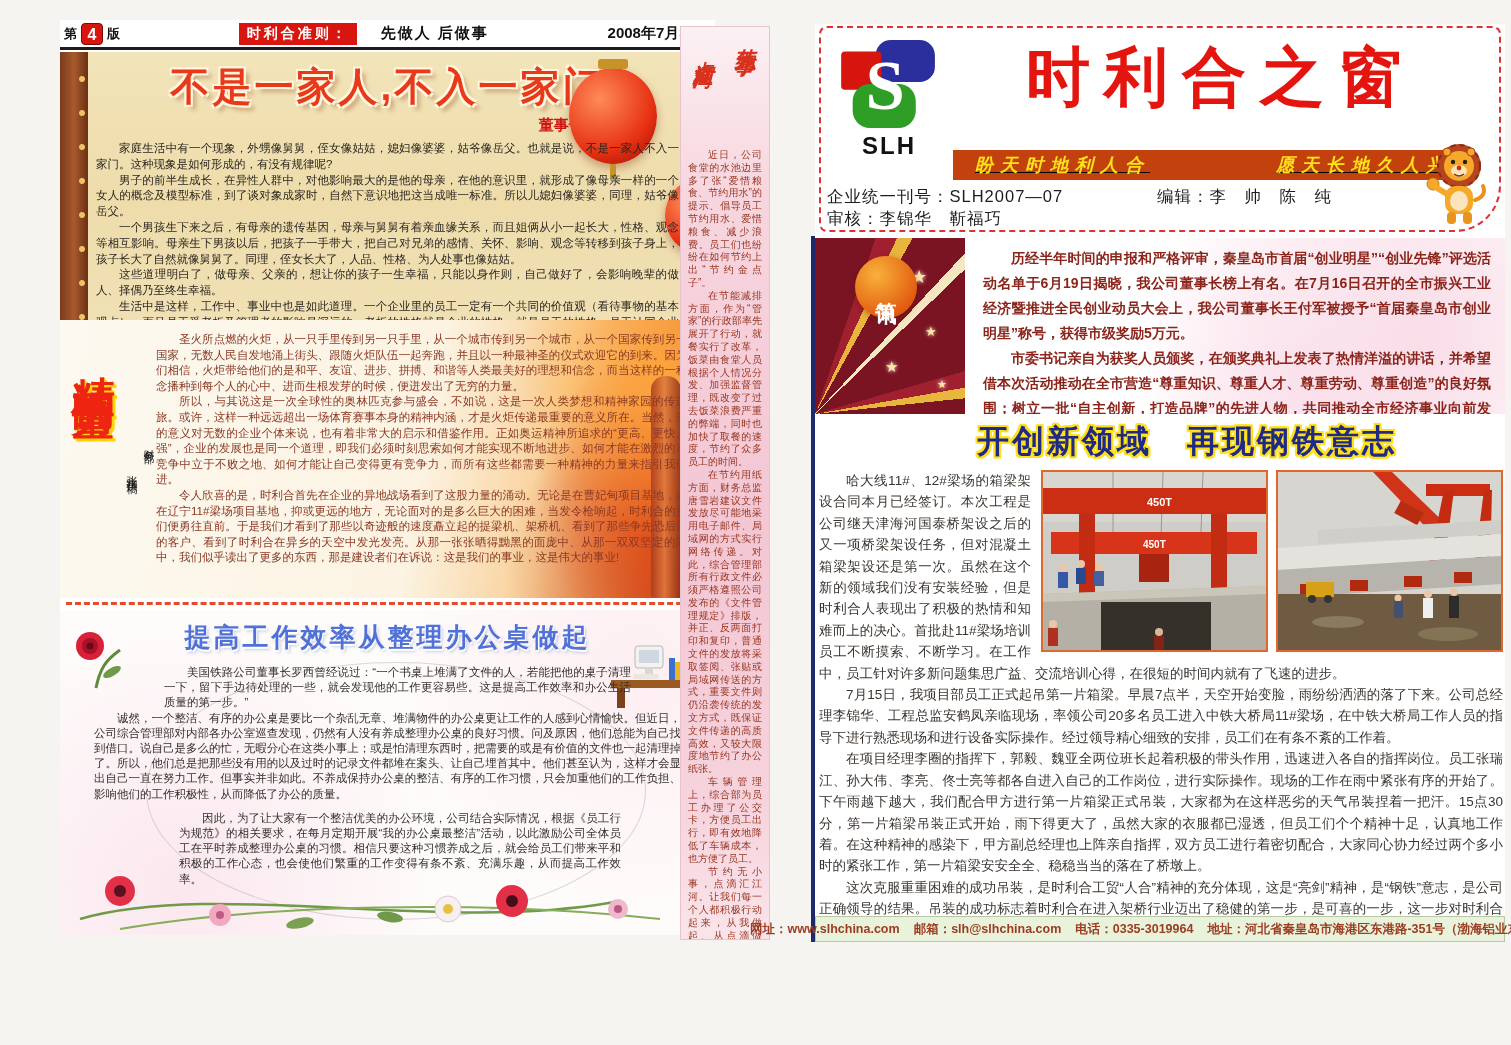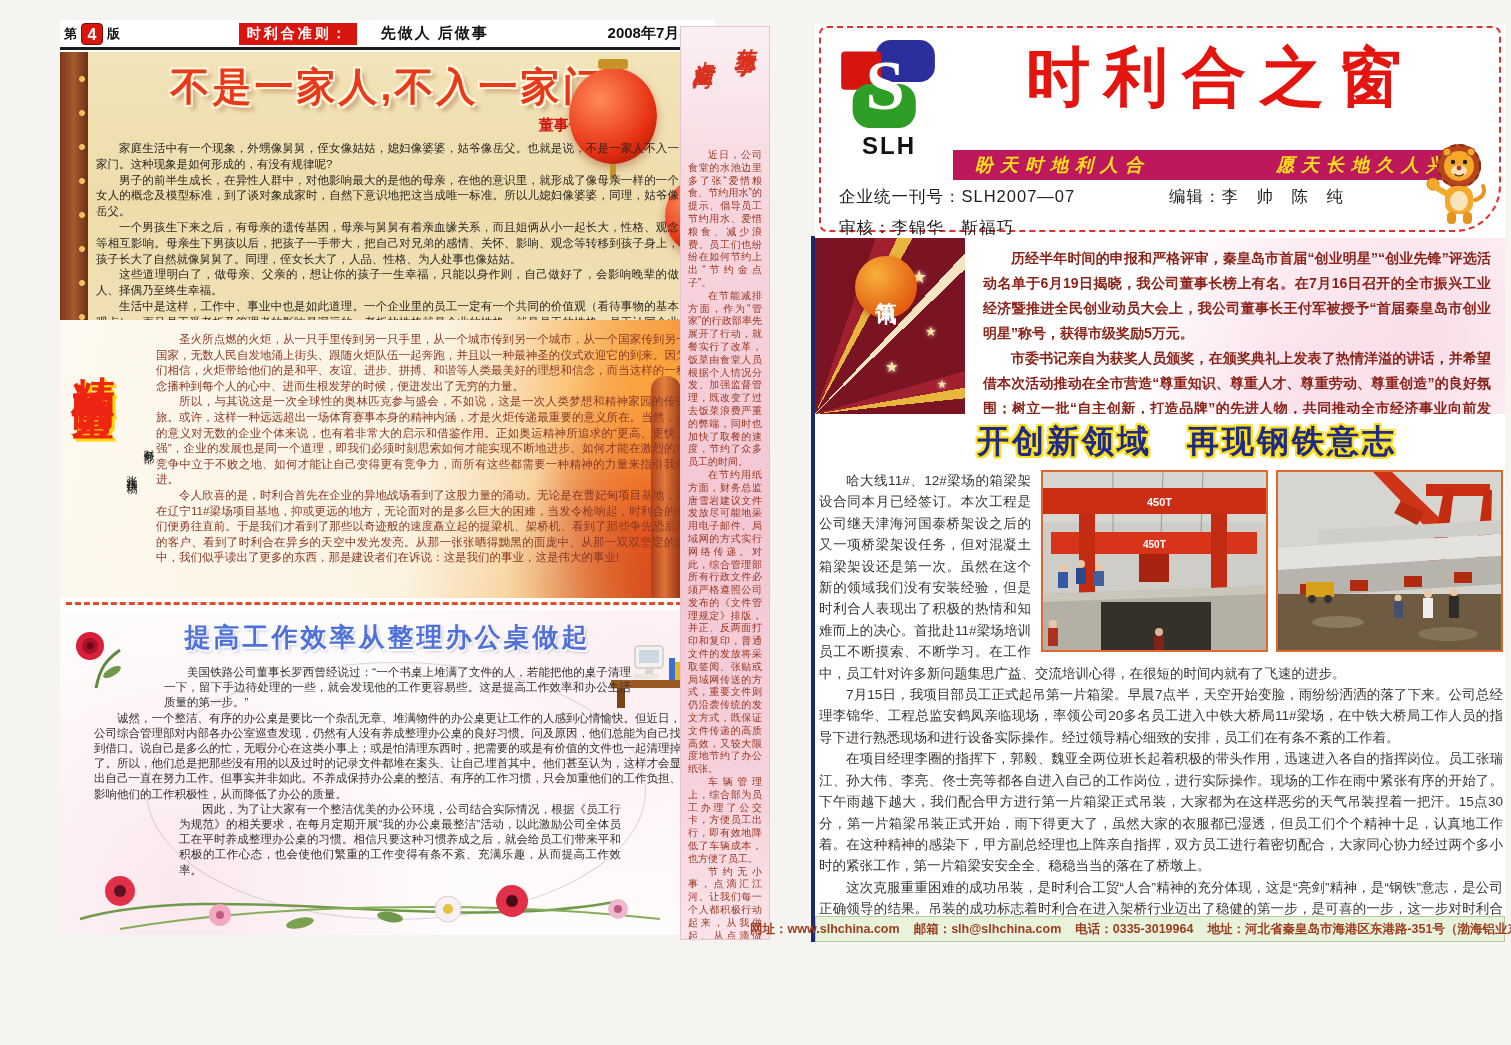--- a/index.html
+++ b/index.html
@@ -50,42 +50,42 @@
   .divider-dashed { position:absolute; left:6px; right:6px; top:582px; border-top:3px dashed #e64a28; }
 
   .article3 { position:absolute; left:0; top:590px; width:100%; height:325px; overflow:hidden;
     background:radial-gradient(circle at 18% 85%,#fbe7ee 0%,rgba(251,231,238,0) 45%),radial-gradient(circle at 88% 20%,#fdeef2 0%,rgba(253,238,242,0) 40%),#fefcfb; }
   .big-circle { position:absolute; left:86px; top:52px; width:500px; height:258px; border:1px solid rgba(190,180,195,.55); border-radius:50%; }
   .a3-title { position:relative; margin-top:10px; text-align:center; font-size:26px; font-weight:900; letter-spacing:3px; color:#4f71d8; text-shadow:1px 2px 0 #ffffff,2px 3px 3px rgba(60,80,160,.3); }
   .a3-body { position:relative; margin:10px 24px 0 24px; }
   .a3-body p { font-size:11.5px; line-height:15.2px; text-indent:2em; text-align:justify; color:#33302c; }
   .a3-body p:nth-child(1) { margin:0 60px 0 80px; }
   .a3-body p:nth-child(2) { margin:0 10px; }
-  .a3-body p:nth-child(3) { margin:0 70px 0 95px; }
+  .a3-body p:nth-child(3) { margin:9px 70px 0 95px; }
   .deco-svg { position:absolute; }
 
   
   .mid-strip { position:absolute; left:680px; top:26px; width:90px; height:914px; overflow:hidden;
     background:linear-gradient(180deg,#fbf0f3 0%,#f7d6df 18%,#f3c6d3 55%,#f6d3dd 85%,#fae4ea 100%); border:1px solid #e8c2cc; }
   .calli { position:relative; height:118px; }
   .calli div { position:absolute; writing-mode:vertical-rl; text-orientation:upright; font-size:20px; font-weight:bold; font-style:italic; color:#d8321e; line-height:1; letter-spacing:2px; font-family:"Liberation Serif","DejaVu Serif",serif; }
   .calli-1 { right:14px; top:6px; }
   .calli-2 { left:12px; top:18px; }
   .mid-body { padding:4px 7px; }
   .mid-body p { font-size:10px; line-height:12.8px; text-indent:2em; text-align:justify; color:#98341f; }
 
   
   .right-page { position:absolute; left:815px; top:24px; width:690px; height:918px; background:#fff; }
   .masthead { position:absolute; left:4px; top:2px; width:682px; height:206px; border:2px dashed #e23030; border-radius:8px 8px 46px 8px; background:#fff; }
   .logo-wrap { position:absolute; left:16px; top:12px; width:104px; text-align:center; }
   .logo-text { font-size:24px; font-weight:900; color:#111; letter-spacing:2px; margin-top:0; }
   .mh-title { position:absolute; left:130px; top:6px; width:540px; text-align:center; font-size:64px; font-weight:900; color:#e4150f; letter-spacing:14px; font-family:"Liberation Serif","DejaVu Serif",serif; }
-  .mh-banner { position:absolute; left:132px; top:122px; width:520px; height:30px; background:#be185d; display:flex; align-items:center; justify-content:space-between; padding:0 22px; }
+  .mh-banner { position:absolute; left:132px; top:122px; width:520px; height:30px; background:#c2410c; display:flex; align-items:center; justify-content:space-between; padding:0 22px;text-decoration:underline; }
   .mh-banner span { color:#ffe11a; font-size:18px; font-weight:900; letter-spacing:7px; font-style:italic; }
-  .mh-info { position:absolute; left:18px; top:158px; width:560px; display:grid; grid-template-columns:330px 230px; row-gap:9px; }
+  .mh-info { position:absolute; left:6px; top:158px; width:560px; display:grid; grid-template-columns:330px 230px; }
   .mh-info div { font-size:16.5px; color:#1d1d1d; letter-spacing:1px; }
   .lion { position:absolute; right:8px; bottom:2px; }
 
   .nav-border { position:absolute; left:-4px; top:212px; width:4px; height:706px; background:#1d2a6e; }
 
   .briefs { position:absolute; left:0; top:214px; width:690px; height:176px; overflow:hidden;
     background:radial-gradient(circle at 88% 55%,#f9dde8 0%,rgba(249,221,232,0) 45%),radial-gradient(circle at 72% 88%,#fbe4ee 0%,rgba(251,228,238,0) 35%),#fff; }
   .burst { position:absolute; left:0; top:0; width:150px; height:176px; overflow:hidden;
     background:repeating-conic-gradient(from 200deg at 0% 100%, #7a1422 0 14deg, #a02030 14deg 20deg, #e8b63c 20deg 24deg, #7a1422 24deg 38deg, #f4e6c0 38deg 41deg, #7a1422 41deg 55deg); }
   .burst .star { position:absolute; color:#ffe9a0; font-size:18px; text-shadow:0 0 4px #fff; }

